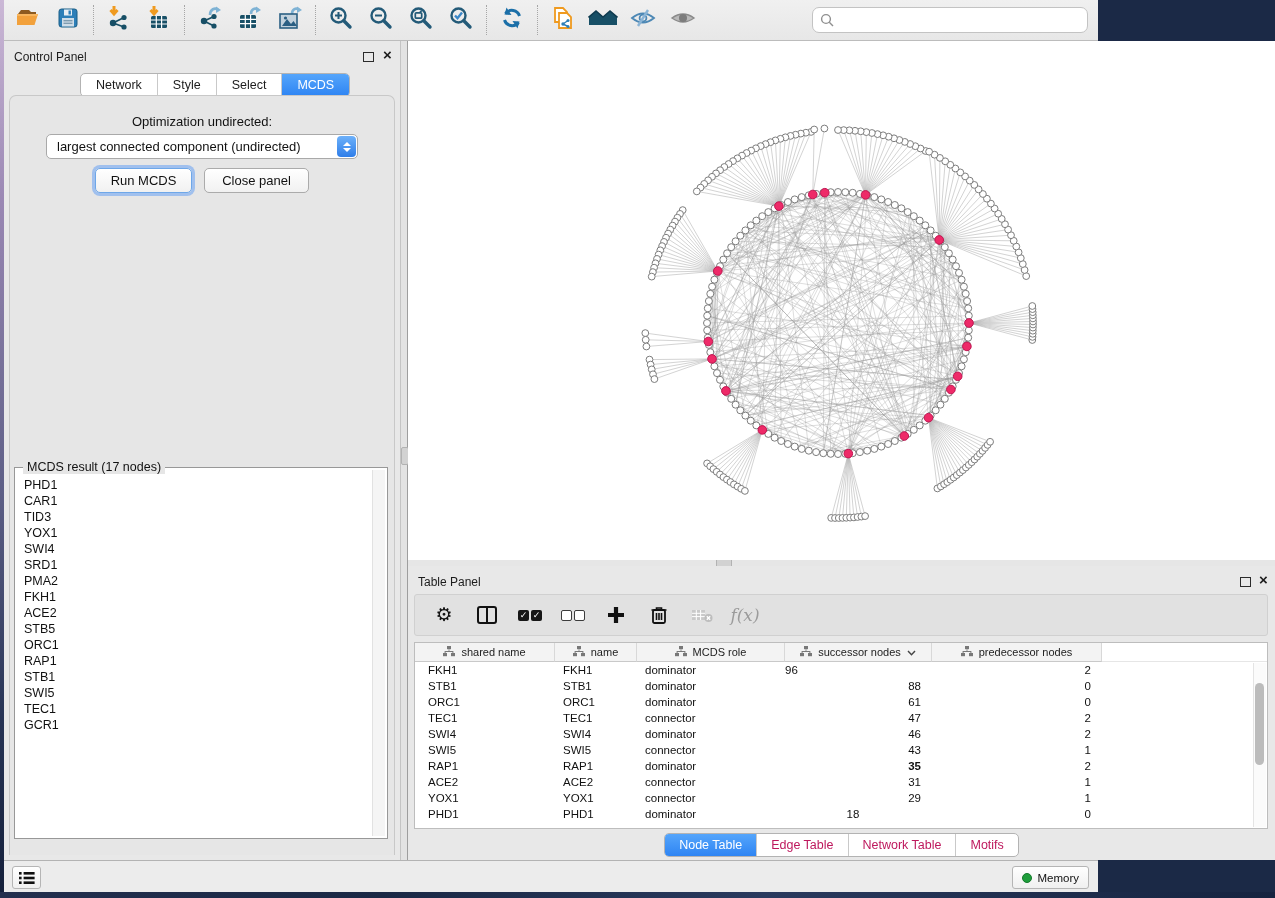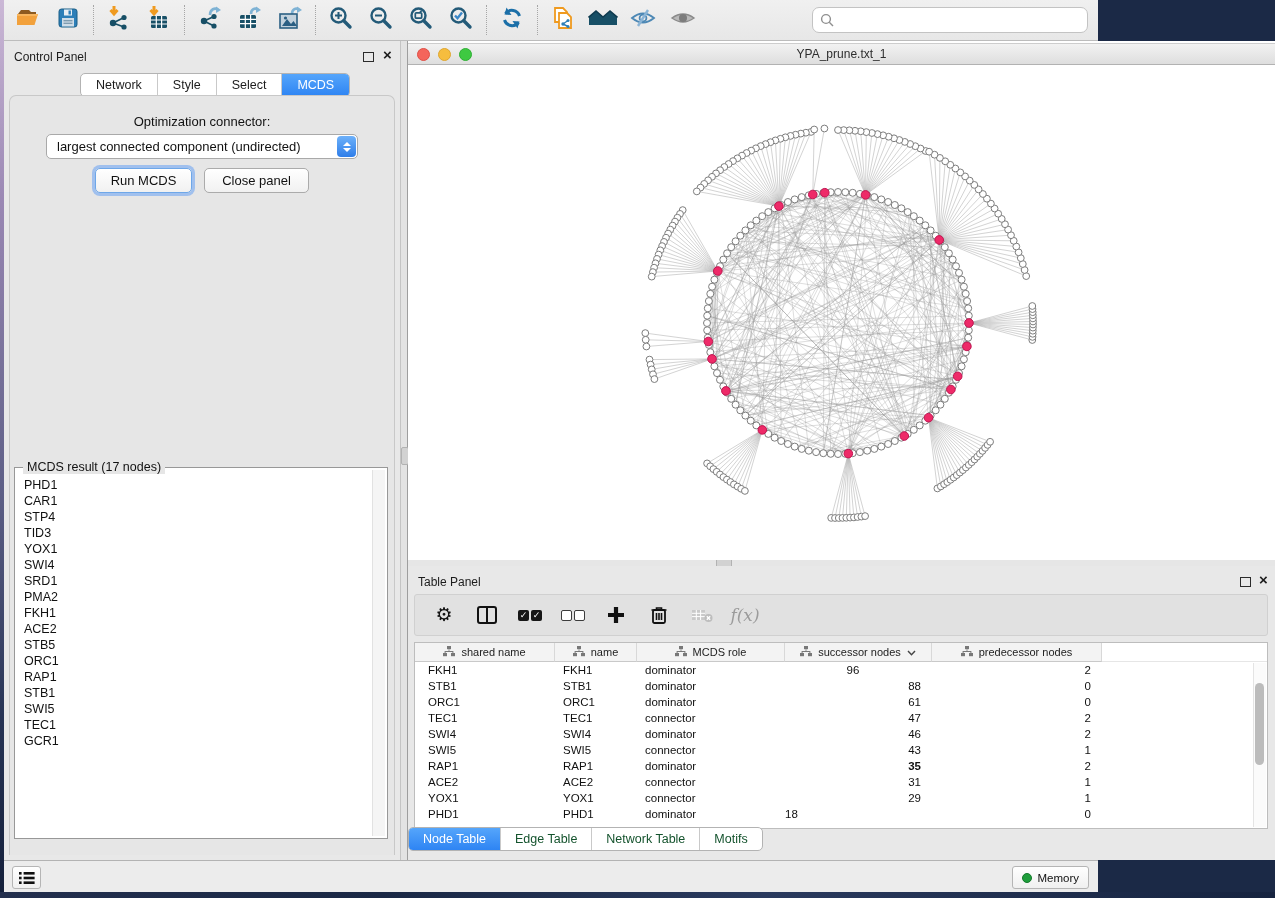--- a/index.html
+++ b/index.html
@@ -94,23 +94,23 @@
        background:#fff;border:1px solid #bdbdbd;overflow:hidden;}
   .thead{display:flex;height:19px;}
   .th-cell{box-sizing:border-box;height:19px;background:#f3f3f3;border-right:1px solid #d8d8d8;
        border-bottom:1px solid #c9c9c9;display:flex;align-items:center;justify-content:center;
        gap:6px;font-size:11px;color:#222;flex:none;}
   .th-fill{flex:1;background:#fff;border-bottom:1px solid #e6e6e6;}
   .tr{display:flex;height:16px;align-items:center;font-size:11.5px;color:#111;}
   .td{box-sizing:border-box;flex:none;white-space:nowrap;overflow:hidden;}
   .tp-scroll{position:absolute;top:20px;right:1px;bottom:1px;width:12px;background:#fbfbfb;border-left:1px solid #e4e4e4;}
   .tp-thumb{position:absolute;left:1px;top:20px;width:9px;height:82px;background:#bcbcbc;border-radius:5px;}
-  .bottom-tabs{position:absolute;left:0;top:261px;width:100%;display:flex;justify-content:flex-start;}
+  .bottom-tabs{position:absolute;left:0;top:267px;width:100%;display:flex;justify-content:center;}
   .bt-group{display:flex;height:22px;background:#fff;border:1px solid #b3b3b3;border-radius:5px;overflow:hidden;}
-  .bt{padding:0 14px;font-size:12.5px;line-height:22px;color:#14532d;border-right:1px solid #c9c9c9;}
+  .bt{padding:0 14px;font-size:12.5px;line-height:22px;color:#be185d;border-right:1px solid #c9c9c9;}
   .bt:last-child{border-right:none;}
   .bt.active{background:linear-gradient(#55a5fb,#2e84f3);color:#fff;}
 
   
   .statusbar{position:absolute;left:0;top:860px;width:100%;height:32px;box-sizing:border-box;
        background:#ececec;border-top:1px solid #b3b3b3;}
   .status-list-btn{position:absolute;left:8px;top:5px;width:29px;height:23px;box-sizing:border-box;
        background:linear-gradient(#fff,#f0f0f0);border:1px solid #b5b5b5;border-radius:3px;
        display:flex;align-items:center;justify-content:center;}
   .mem-btn{position:absolute;right:9px;top:5px;height:23px;box-sizing:border-box;padding:0 9px;
@@ -272,36 +272,35 @@
     <div class="panel-title">Control Panel</div>
     <span class="win-float cp-float"></span>
     <span class="win-close cp-close">×</span>
     <div class="seg" id="cp-tabs">
         <span class="seg-item">Network</span>
         <span class="seg-item">Style</span>
         <span class="seg-item">Select</span>
         <span class="seg-item active">MCDS</span>
       </div>
     <div class="cp-card">
-      <div class="opt-label">Optimization connector:</div>
+      <div class="opt-label">Optimization undirected:</div>
       <div class="dropdown">
         <span class="dropdown-text">largest connected component (undirected)</span>
         <span class="stepper">
             <i class="up"></i>
             <i class="down"></i>
           </span>
       </div>
       <div class="btn btn-run">Run MCDS</div>
       <div class="btn btn-close">Close panel</div>
       <div class="result-group">
         <div class="result-legend">MCDS result (17 nodes)</div>
         <div class="result-list" id="mcds-list">
             <div class="result-item">PHD1</div>
             <div class="result-item">CAR1</div>
-            <div class="result-item">STP4</div>
             <div class="result-item">TID3</div>
             <div class="result-item">YOX1</div>
             <div class="result-item">SWI4</div>
             <div class="result-item">SRD1</div>
             <div class="result-item">PMA2</div>
             <div class="result-item">FKH1</div>
             <div class="result-item">ACE2</div>
             <div class="result-item">STB5</div>
             <div class="result-item">ORC1</div>
             <div class="result-item">RAP1</div>
@@ -316,28 +315,20 @@
   </div>
 
   <div class="vsplit">
       <div class="vsplit-handle"></div>
     </div>
   <div class="hsplit">
       <div class="hsplit-handle"></div>
     </div>
 
   <div class="net">
-    <div class="net-titlebar">
-      <div class="lights">
-        <span class="light red"></span>
-        <span class="light yellow"></span>
-        <span class="light green"></span>
-      </div>
-      <div class="net-title">YPA_prune.txt_1</div>
-    </div>
     <svg id="netsvg" class="net-canvas" width="867" height="495" viewBox="0 0 867 495">
         <g stroke="#969696" stroke-width="0.7" stroke-opacity="0.45">
           <line x1="370.9" y1="141.1" x2="300.9" y2="279.9"></line>
           <line x1="370.9" y1="141.1" x2="327.6" y2="339.7"></line>
           <line x1="370.9" y1="141.1" x2="319.1" y2="327.7"></line>
           <line x1="370.9" y1="141.1" x2="505.8" y2="364.8"></line>
           <line x1="370.9" y1="141.1" x2="302.3" y2="287.2"></line>
           <line x1="370.9" y1="141.1" x2="548.0" y2="201.2"></line>
           <line x1="370.9" y1="141.1" x2="300.9" y2="279.9"></line>
           <line x1="370.9" y1="141.1" x2="327.6" y2="339.7"></line>
@@ -1194,21 +1185,21 @@
               </svg></span>
             <span>predecessor nodes</span>
           </div>
           <div class="th-fill"></div>
         </div>
       <div id="tbody">
           <div class="tr">
             <div class="td" style="width: 140px; padding-left: 13px;">FKH1</div>
             <div class="td" style="width: 82px; padding-left: 8px;">FKH1</div>
             <div class="td" style="width: 148px; padding-left: 8px;">dominator</div>
-            <div class="td" style="width: 147px; text-align: center; padding-right: 11px;">96</div>
+            <div class="td" style="width: 147px; text-align: left; padding-right: 11px;">96</div>
             <div class="td" style="width: 170px; text-align: right; padding-right: 11px;">2</div>
           </div>
           <div class="tr">
             <div class="td" style="width: 140px; padding-left: 13px;">STB1</div>
             <div class="td" style="width: 82px; padding-left: 8px;">STB1</div>
             <div class="td" style="width: 148px; padding-left: 8px;">dominator</div>
             <div class="td" style="width: 147px; text-align: right; padding-right: 11px;">88</div>
             <div class="td" style="width: 170px; text-align: right; padding-right: 11px;">0</div>
           </div>
           <div class="tr">
@@ -1257,21 +1248,21 @@
             <div class="td" style="width: 140px; padding-left: 13px;">YOX1</div>
             <div class="td" style="width: 82px; padding-left: 8px;">YOX1</div>
             <div class="td" style="width: 148px; padding-left: 8px;">connector</div>
             <div class="td" style="width: 147px; text-align: right; padding-right: 11px;">29</div>
             <div class="td" style="width: 170px; text-align: right; padding-right: 11px;">1</div>
           </div>
           <div class="tr">
             <div class="td" style="width: 140px; padding-left: 13px;">PHD1</div>
             <div class="td" style="width: 82px; padding-left: 8px;">PHD1</div>
             <div class="td" style="width: 148px; padding-left: 8px;">dominator</div>
-            <div class="td" style="width: 147px; text-align: left; padding-right: 11px;">18</div>
+            <div class="td" style="width: 147px; text-align: center; padding-right: 11px;">18</div>
             <div class="td" style="width: 170px; text-align: right; padding-right: 11px;">0</div>
           </div>
         </div>
       <div class="tp-scroll">
           <div class="tp-thumb"></div>
         </div>
     </div>
     <div class="bottom-tabs">
         <div class="bt-group" id="bt-group">
           <span class="bt active">Node Table</span>

